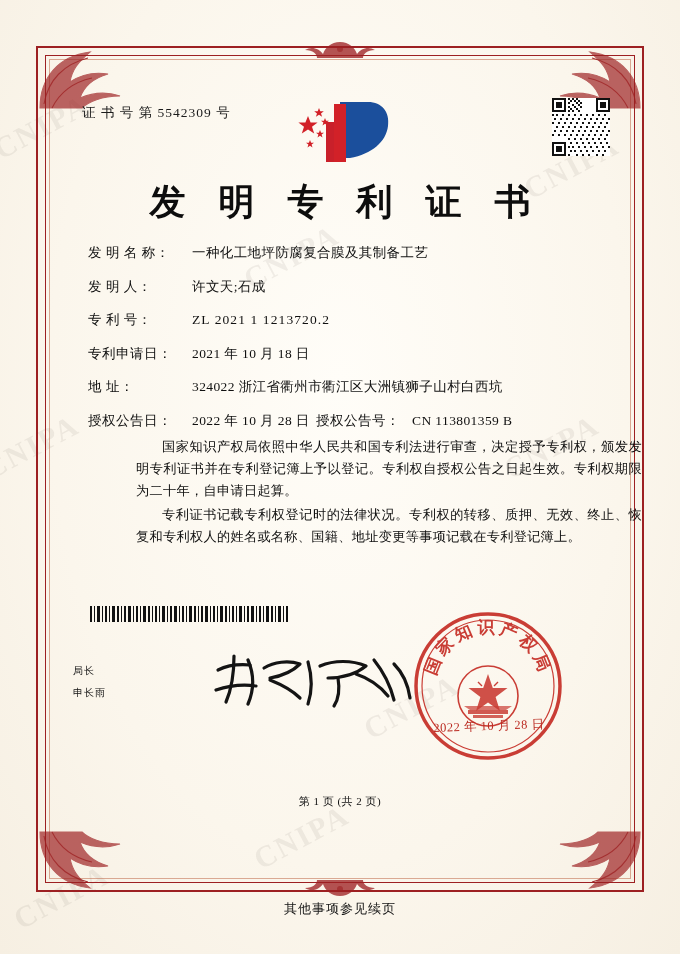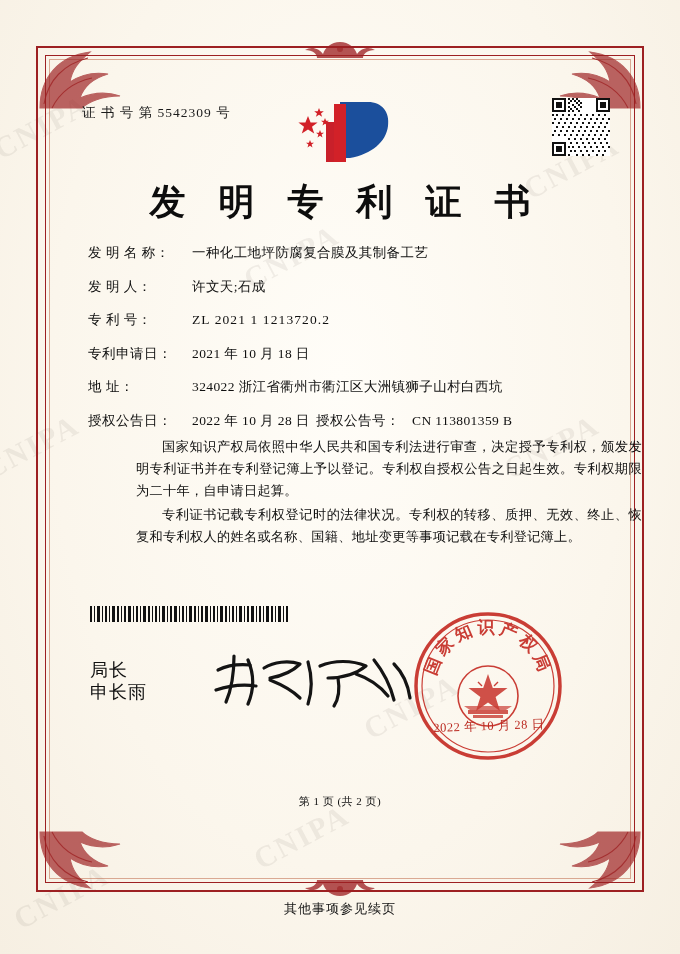--- a/index.html
+++ b/index.html
@@ -197,24 +197,24 @@
     position: absolute;
     left: 30px;
     top: 536px;
     width: 200px;
     height: 16px;
   }
   .barcode svg { display: block; }
 
   .director-block {
     position: absolute;
-    left: 30px;
+    left: 13px;
     top: 590px;
-    font-family: Liberation Mono, monospace;
-    font-size: 18px;
+    font-family: Liberation Sans, sans-serif;
+    font-size: 10px;
     line-height: 22px;
     color: #101010;
     letter-spacing: 1px;
   }
 
   .signature {
     position: absolute;
     left: 148px;
     top: 580px;
     width: 210px;

